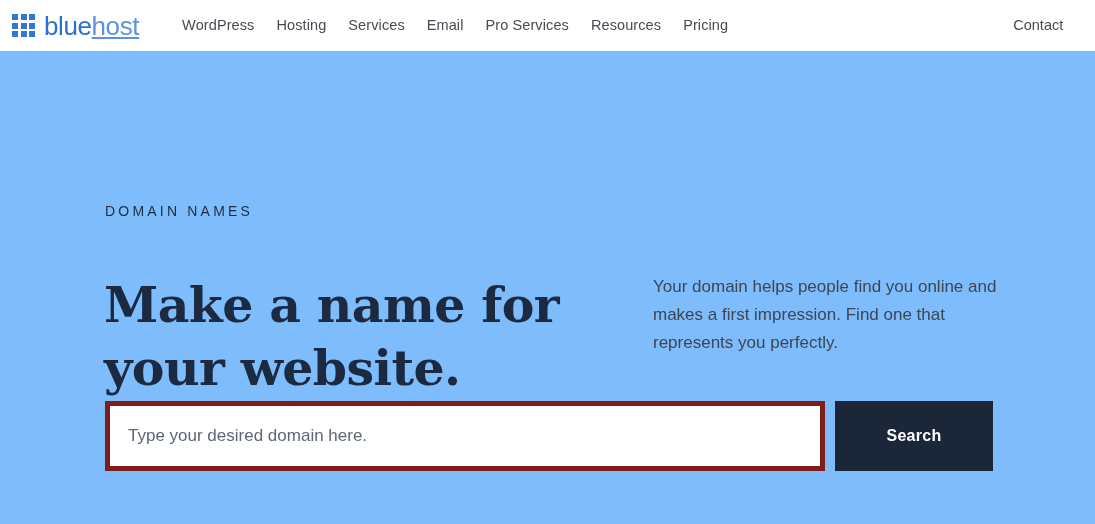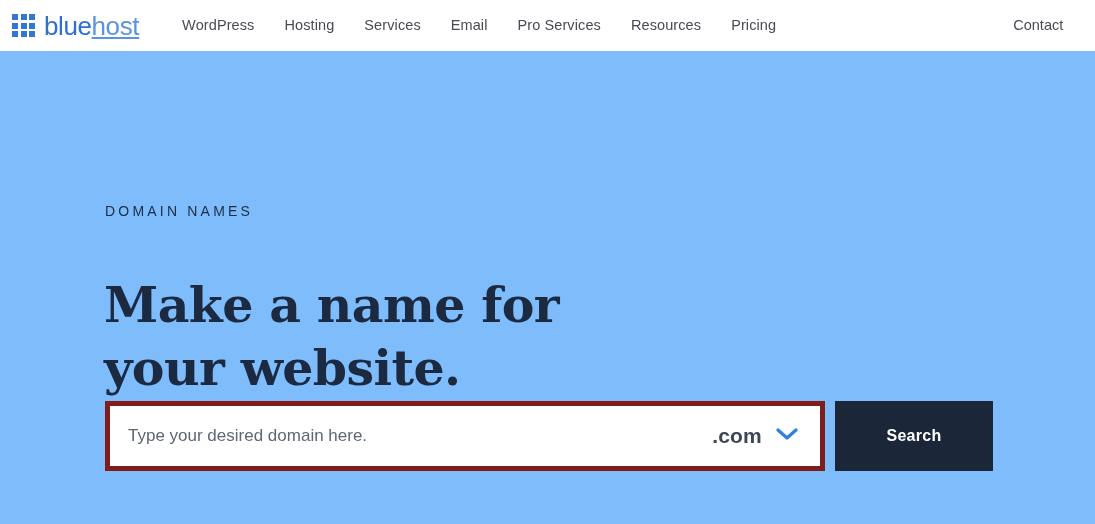--- a/index.html
+++ b/index.html
@@ -55,21 +55,21 @@
     font-weight: 400;
     white-space: nowrap;
   }
   .logo-word .w-blue { color: #2f6fd0; }
   .logo-word .w-host { color: #5a93e2; text-decoration: underline; }
 
   .nav {
     display: flex;
     align-items: center;
     margin-left: 32px;
-    gap: 8px;
+    gap: 0px;
   }
   .nav-item {
     color: #4a4a55;
     font-size: 14.5px;
     padding: 0 11px;
     line-height: 51px;
     white-space: nowrap;
     cursor: pointer;
     letter-spacing: 0.1px;
   }
@@ -294,28 +294,21 @@
     </span>
   </div>
 </div>
 
 <div class="hero">
 
   <div class="eyebrow">DOMAIN NAMES</div>
 
   <h1 class="headline">Make a name for your website. Literally.</h1>
 
+  <p class="blurb">Your domain helps people find you online and makes a first impression. Find one that represents you perfectly.</p>
 
   <div class="search-row">
     <div class="search-field">
       <input class="search-input" type="text" placeholder="Type your desired domain here." style="">
-      <span class="tld-select">
-        <span class="tld-label">.com</span>
-        <span class="chevron">
-          <svg width="22" height="14" viewBox="0 0 22 14" aria-hidden="true">
-            <polyline points="2,3 11,11 20,3" fill="none" stroke="#2f7fe0" stroke-width="3.2" stroke-linecap="round" stroke-linejoin="round"></polyline>
-          </svg>
-        </span>
-      </span>
     </div>
     <button class="search-button">Search</button>
   </div>
 </div>
 
 </body></html>

